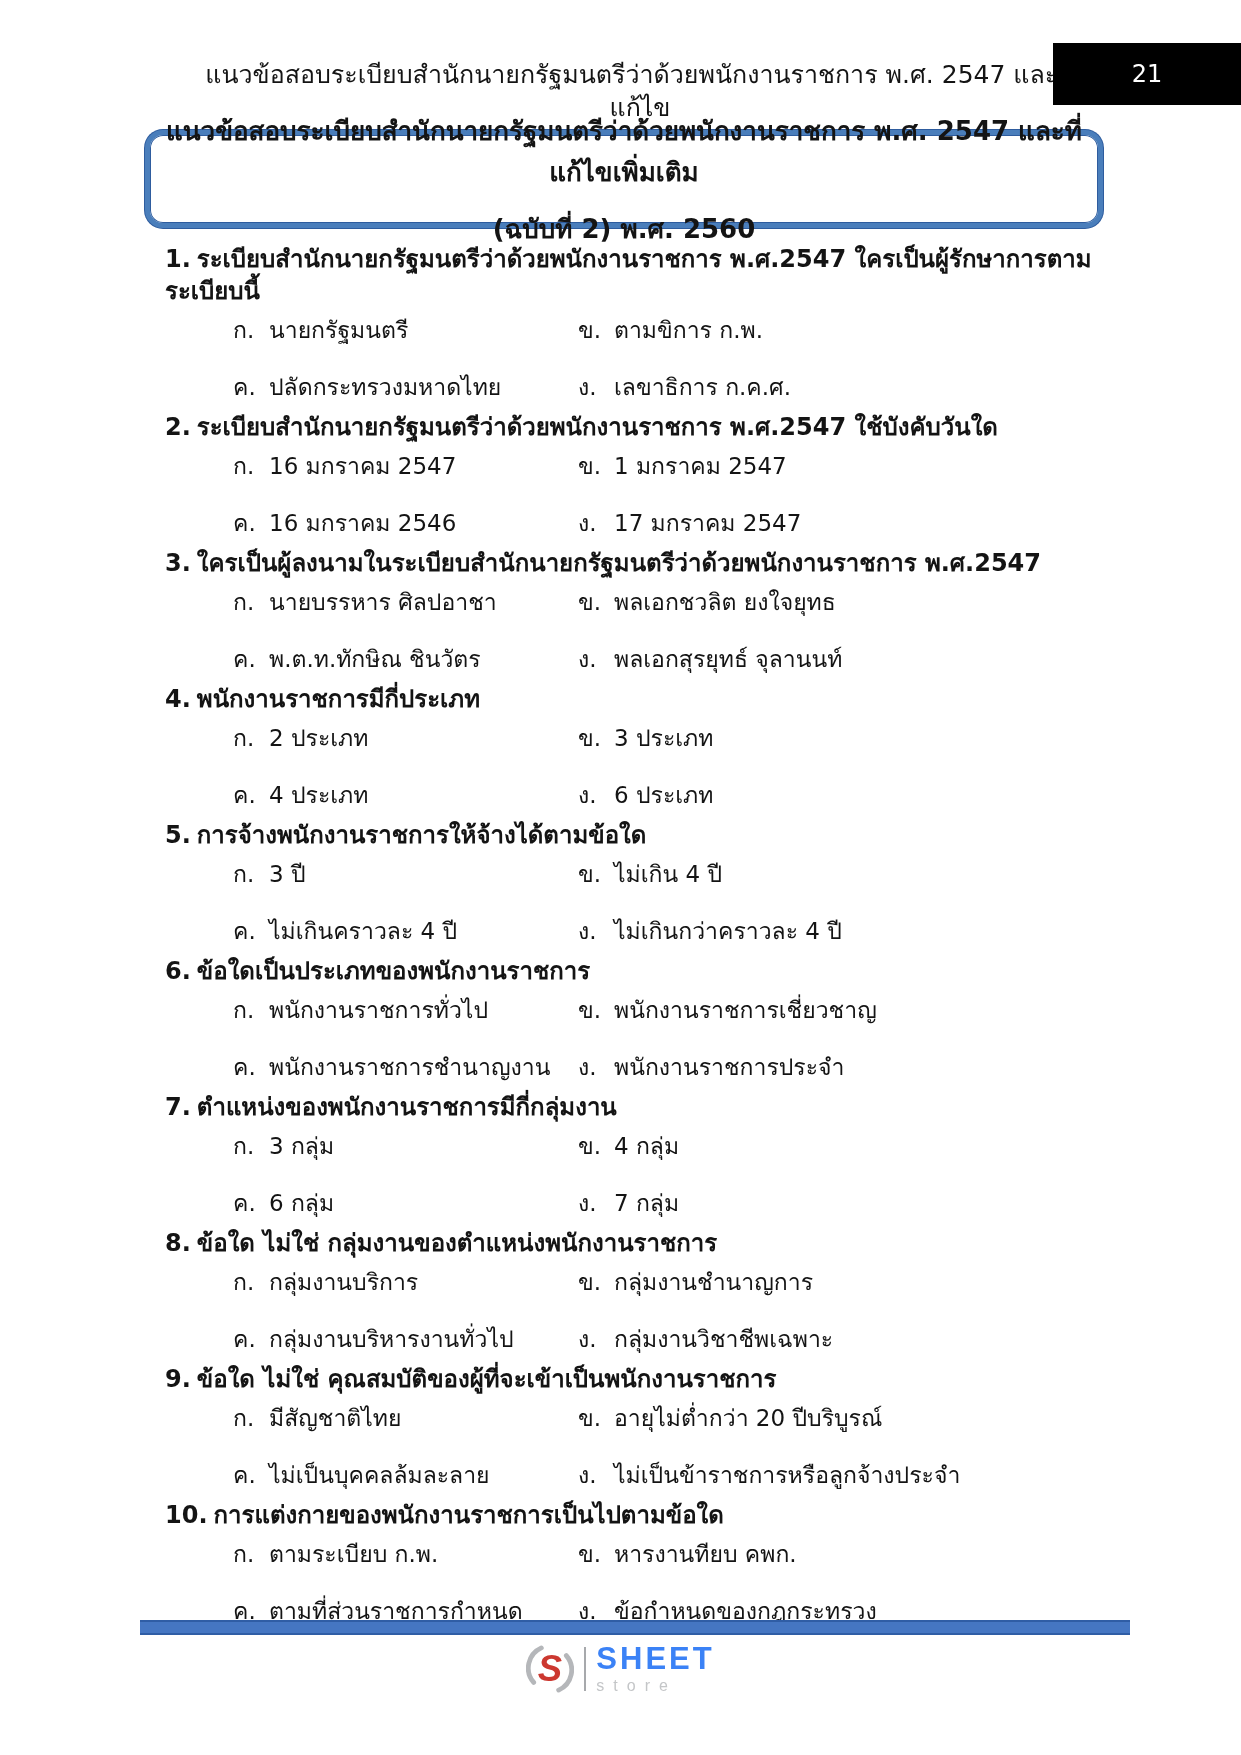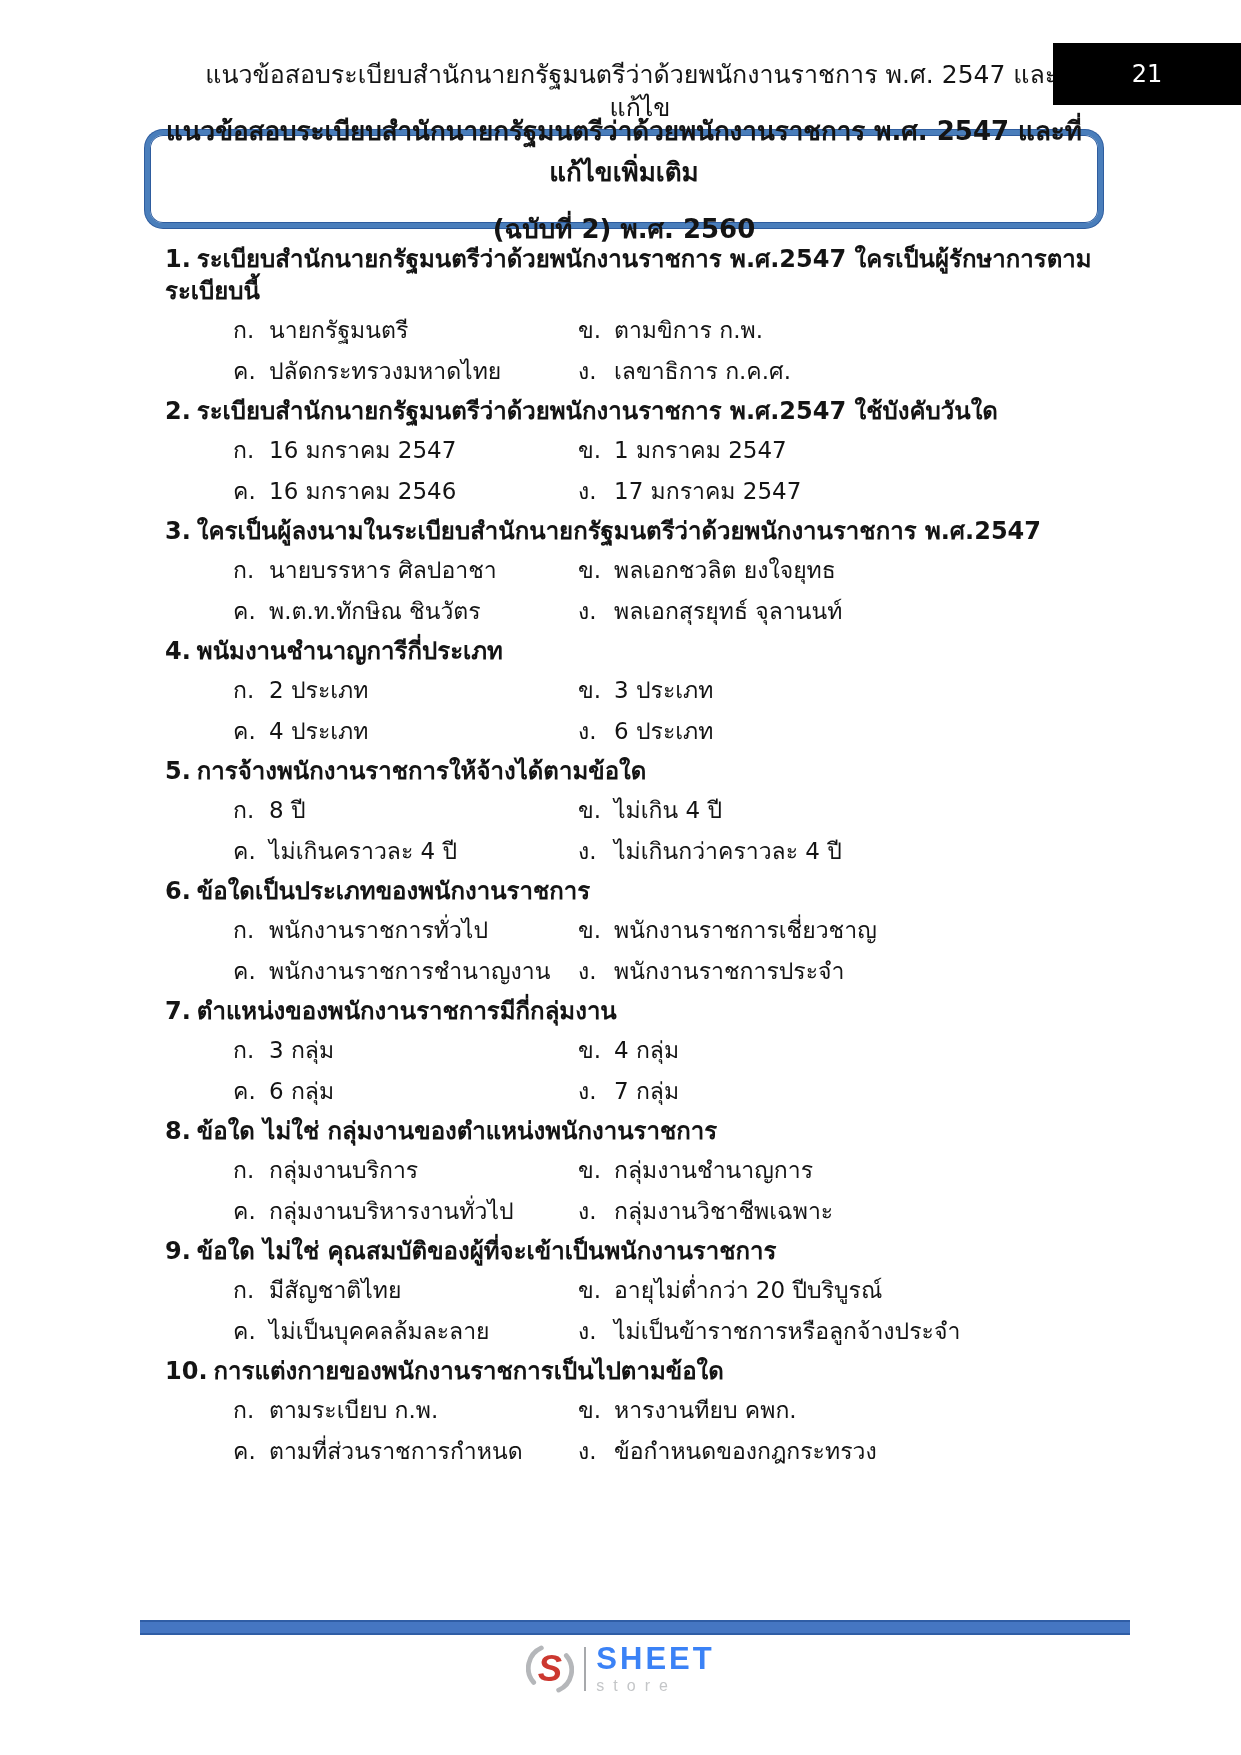--- a/index.html
+++ b/index.html
@@ -37,21 +37,21 @@
   }
 
   
   .questions { position:absolute; top:243px; left:165px; width:960px; }
   .question { margin-bottom:2px; }
   .q-line { font-weight:bold; font-size:24px; line-height:32px; }
   .q-num { margin-right:6px; }
   .opts {
     display:grid; grid-template-columns:345px auto;
     margin-left:68px; padding:9px 0 7px;
-    row-gap:12px;
+    row-gap:28px;
   }
   .opt { font-size:23px; line-height:29px; }
   .opt-label { display:inline-block; min-width:36px; }
 
   
   .footer-bar {
     position:absolute; left:140px; top:1620px; width:990px; height:15px;
     background:#4576c2;
     border-top:2px solid #2f5da5; border-bottom:2px solid #2f5da5;
   }
@@ -144,21 +144,21 @@
       <div class="opt">
         <span class="opt-label">ค.</span><span>พ.ต.ท.ทักษิณ ชินวัตร</span>
       </div>
       <div class="opt">
         <span class="opt-label">ง.</span><span>พลเอกสุรยุทธ์ จุลานนท์</span>
       </div>
     </div>
   </div>
   <div class="question">
     <div class="q-line">
-      <span class="q-num">4.</span><span>พนัมงานชำนาญการีกี่ประเภท</span>
+      <span class="q-num">4.</span><span>พนักงานราชการมีกี่ประเภท</span>
     </div>
     <div class="opts">
 
       <div class="opt">
         <span class="opt-label">ก.</span><span>2 ประเภท</span>
       </div>
       <div class="opt">
         <span class="opt-label">ข.</span><span>3 ประเภท</span>
       </div>
       <div class="opt">
@@ -169,21 +169,21 @@
       </div>
     </div>
   </div>
   <div class="question">
     <div class="q-line">
       <span class="q-num">5.</span><span>การจ้างพนักงานราชการให้จ้างได้ตามข้อใด</span>
     </div>
     <div class="opts">
 
       <div class="opt">
-        <span class="opt-label">ก.</span><span>8 ปี</span>
+        <span class="opt-label">ก.</span><span>3 ปี</span>
       </div>
       <div class="opt">
         <span class="opt-label">ข.</span><span>ไม่เกิน 4 ปี</span>
       </div>
       <div class="opt">
         <span class="opt-label">ค.</span><span>ไม่เกินคราวละ 4 ปี</span>
       </div>
       <div class="opt">
         <span class="opt-label">ง.</span><span>ไม่เกินกว่าคราวละ 4 ปี</span>
       </div>

